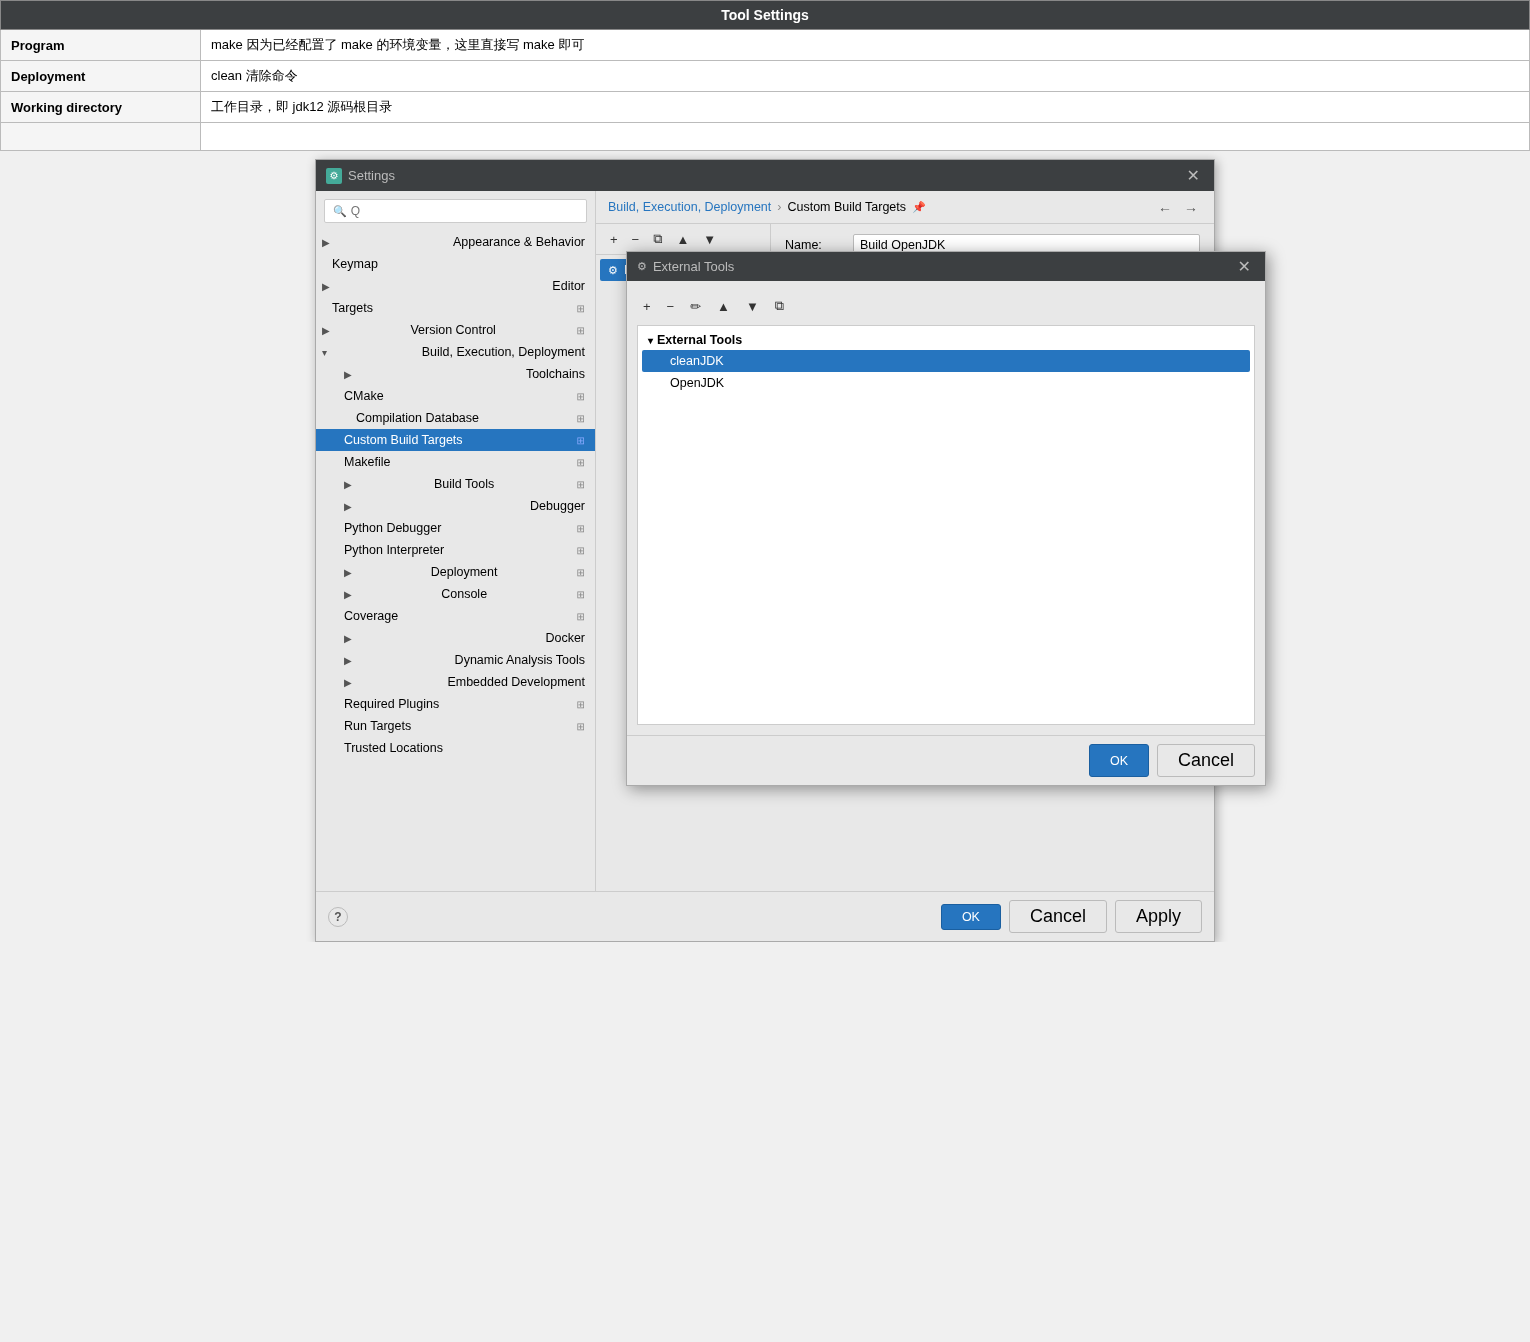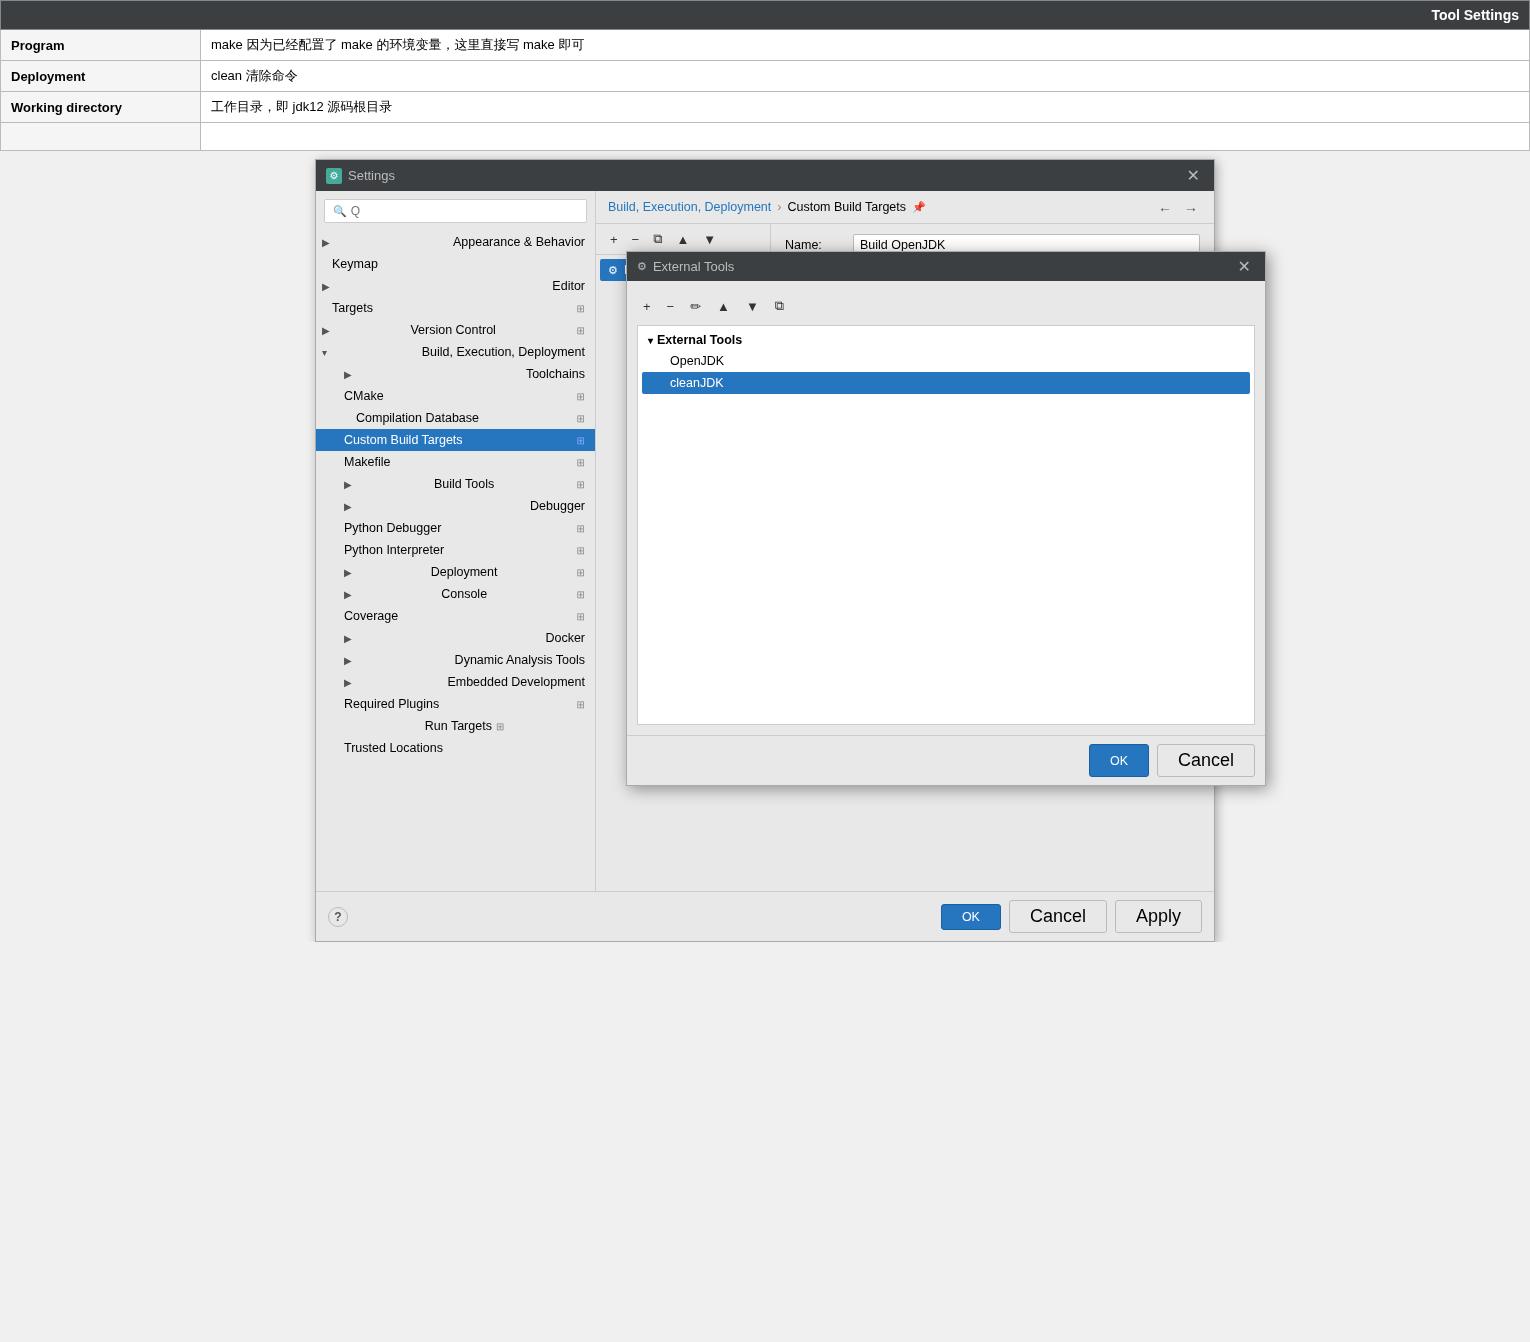--- a/index.html
+++ b/index.html
@@ -9,21 +9,21 @@
     .top-table {
       width: 100%;
       border-collapse: collapse;
       background: #fff;
       border: 1px solid #888;
       margin-bottom: 8px;
     }
     .top-table th {
       background: #3c3f41;
       color: #fff;
-      text-align: right;
+      text-align: center;
       padding: 6px 10px;
       font-weight: bold;
       font-size: 14px;
       border: 1px solid #888;
     }
     .top-table td {
       padding: 6px 10px;
       border: 1px solid #bbb;
       font-size: 13px;
       vertical-align: middle;
@@ -519,21 +519,21 @@
         <span>Dynamic Analysis Tools</span>
       </div>
       <div class="sidebar-item" style="padding-left:28px;">
         <span class="expand-arrow">▶</span>
         <span>Embedded Development</span>
       </div>
       <div class="sidebar-item" style="padding-left:28px;">
         <span>Required Plugins</span>
         <span class="plugin-icon">⊞</span>
       </div>
-      <div class="sidebar-item" style="padding-left:28px;justify-content:center;">
+      <div class="sidebar-item" style="padding-left:28px;">
         <span>Run Targets</span>
         <span class="plugin-icon">⊞</span>
       </div>
       <div class="sidebar-item" style="padding-left:28px;">
         <span>Trusted Locations</span>
       </div>
     </div>
 
     <div class="main-content">
 
@@ -612,25 +612,25 @@
               <button class="toolbar-btn">▲</button>
               <button class="toolbar-btn">▼</button>
               <button class="toolbar-btn">⧉</button>
             </div>
 
             <div class="ext-tree">
               <div class="ext-tree-group">
                 <span style="font-size:10px;">▾</span>
                 <span>External Tools</span>
               </div>
+              <div class="ext-tree-item selected">
+                <span>cleanJDK</span>
+              </div>
               <div class="ext-tree-item">
                 <span>OpenJDK</span>
-              </div>
-              <div class="ext-tree-item selected">
-                <span>cleanJDK</span>
               </div>
             </div>
           </div>
 
           <div class="ext-tools-footer">
             <button class="btn-primary">OK</button>
             <button class="btn-default">Cancel</button>
           </div>
         </div>
       </div>

